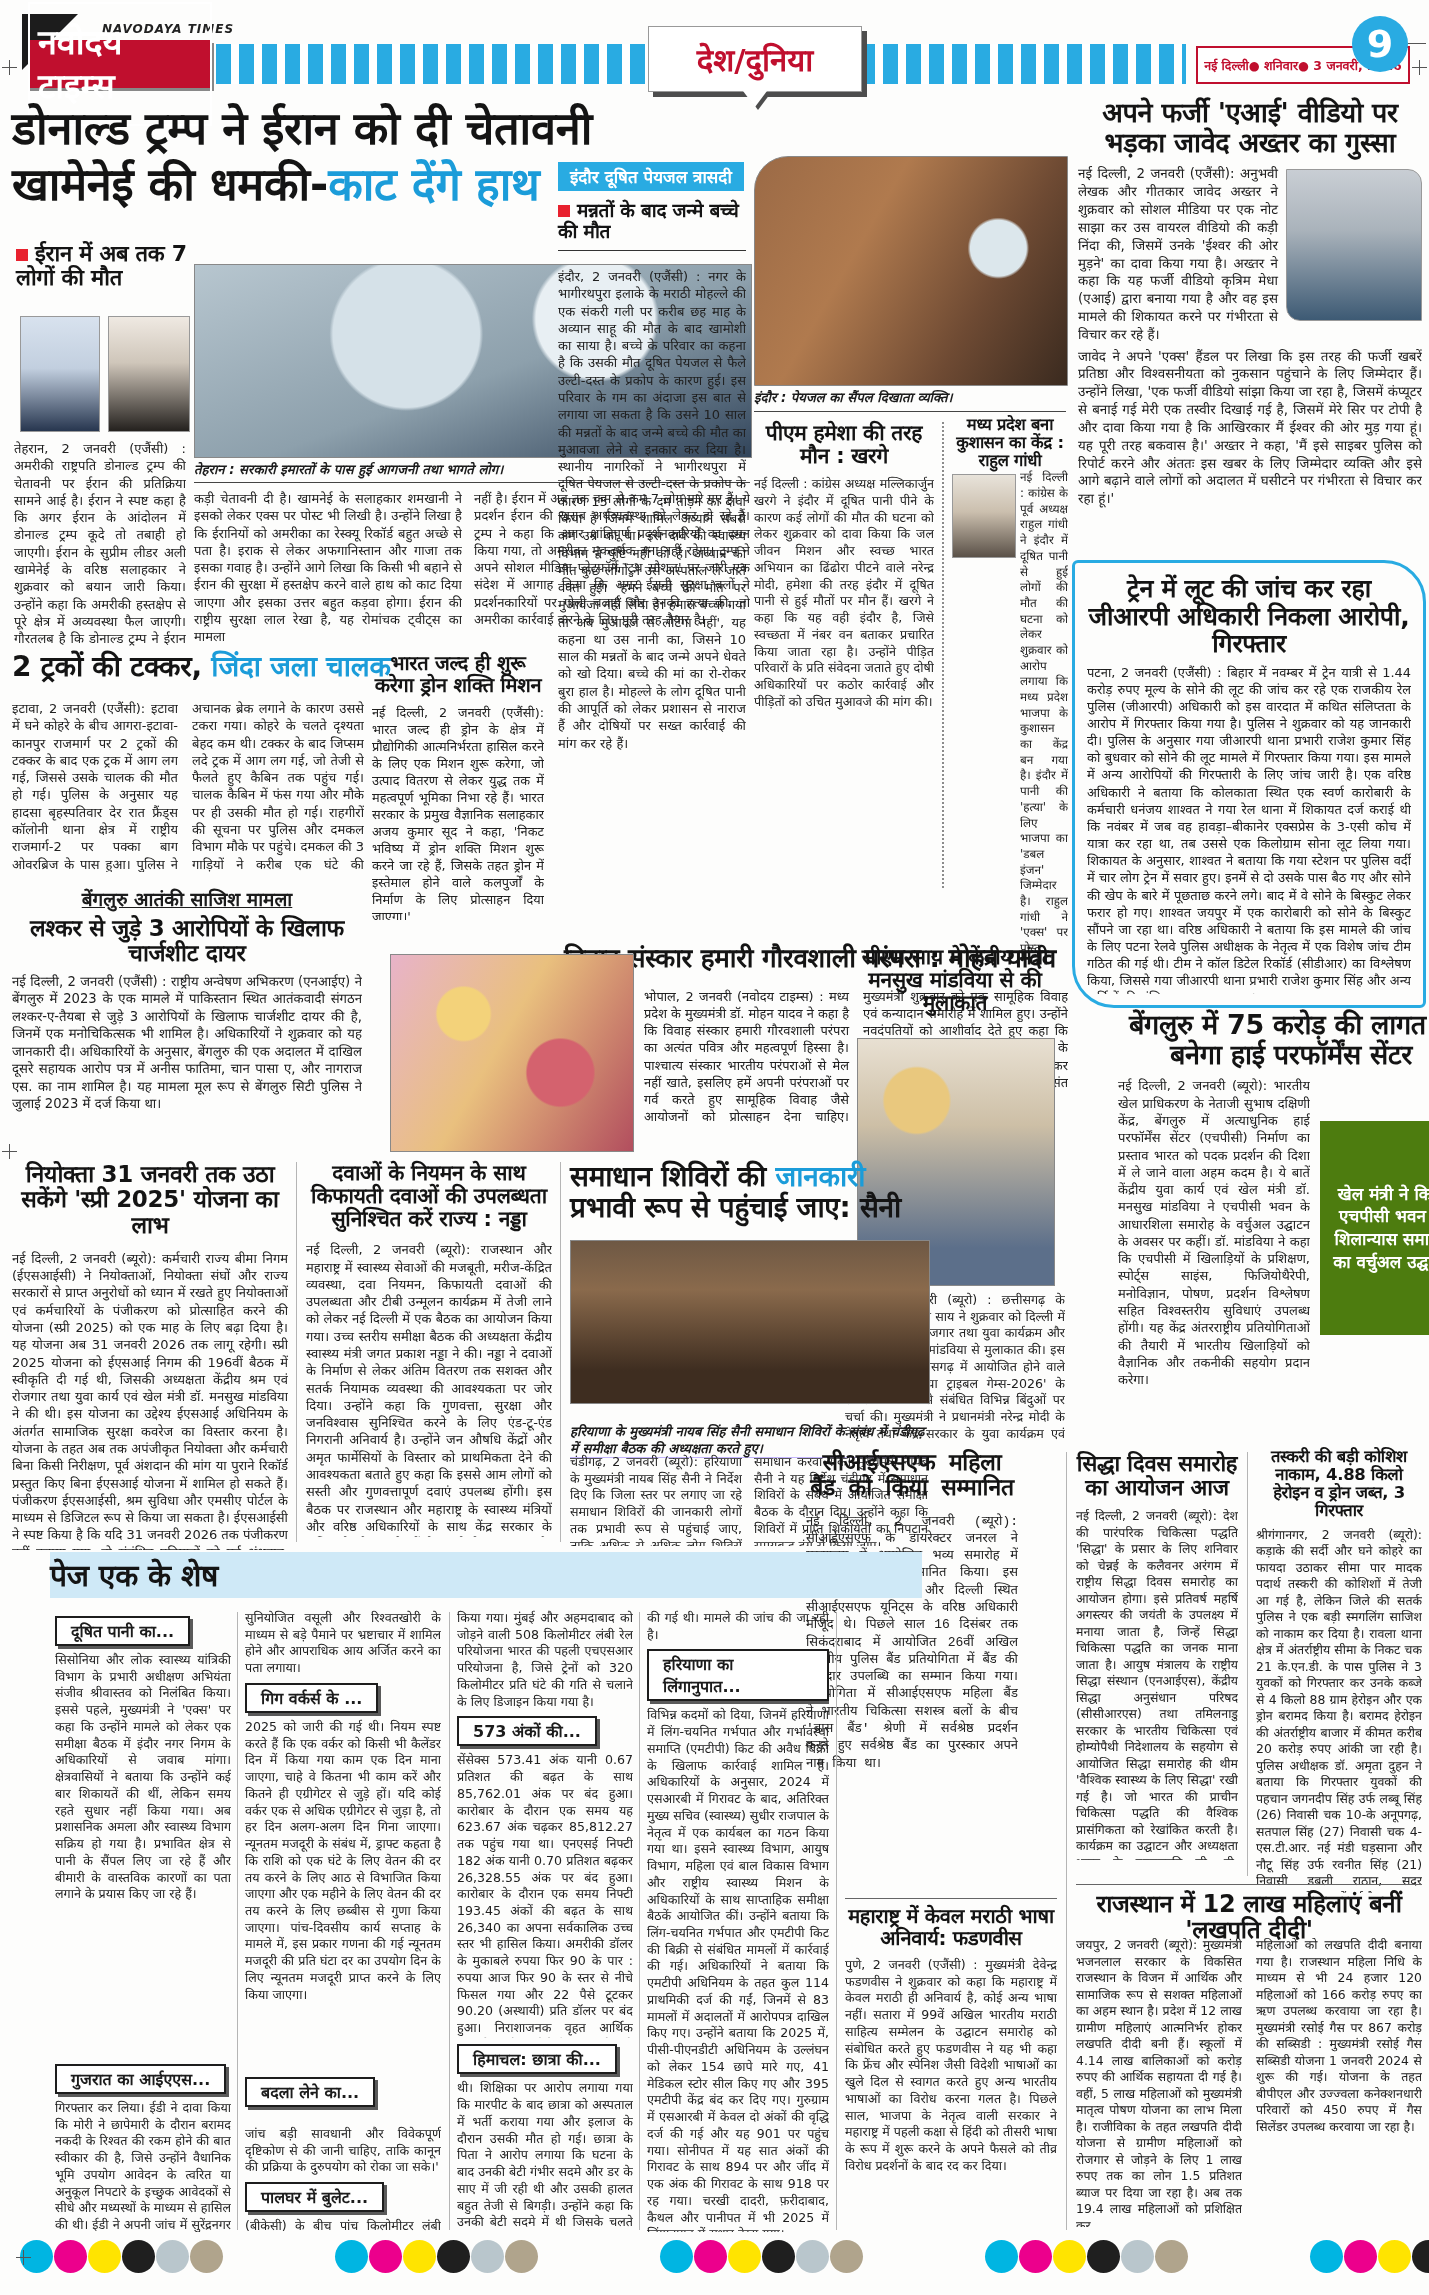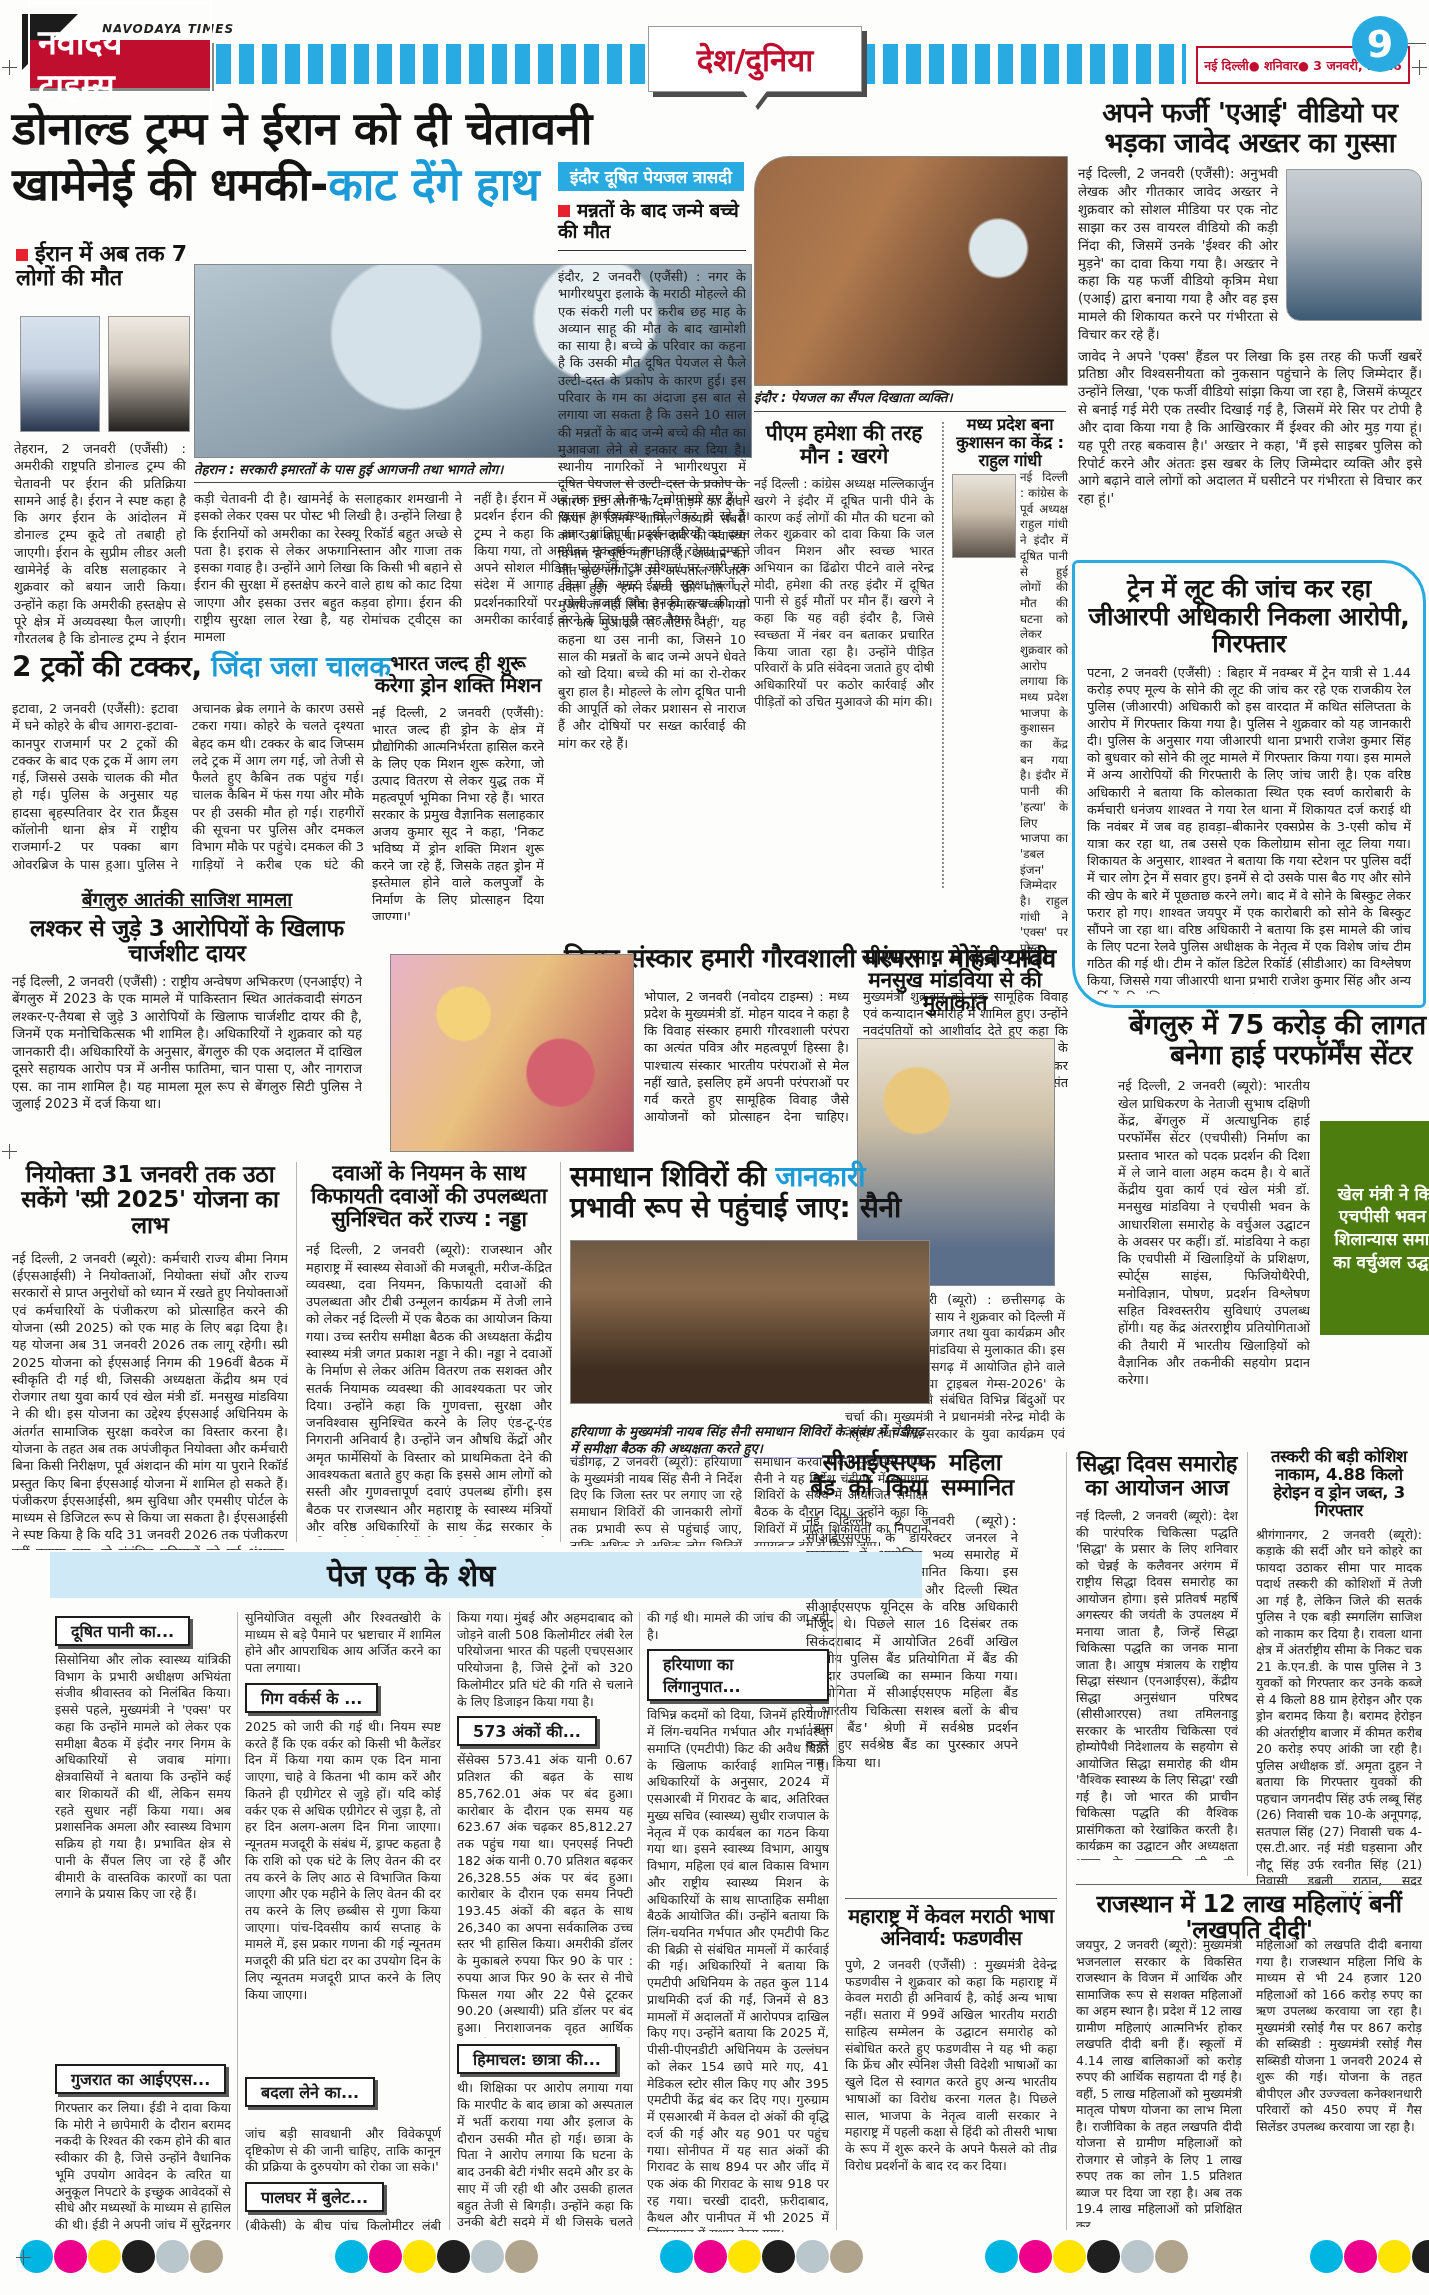--- a/index.html
+++ b/index.html
@@ -213,21 +213,21 @@
   <div class="hl center" style="font-size:20px;">महाराष्ट्र में केवल मराठी भाषा अनिवार्य: फडणवीस</div>
   <div class="body-txt" style="margin-top:8px;height:262px;font-size:12.6px;">पुणे, 2 जनवरी (एजैंसी) : मुख्यमंत्री देवेन्द्र फडणवीस ने शुक्रवार को कहा कि महाराष्ट्र में केवल मराठी ही अनिवार्य है, कोई अन्य भाषा नहीं। सतारा में 99वें अखिल भारतीय मराठी साहित्य सम्मेलन के उद्घाटन समारोह को संबोधित करते हुए फडणवीस ने यह भी कहा कि फ्रेंच और स्पेनिश जैसी विदेशी भाषाओं का खुले दिल से स्वागत करते हुए अन्य भारतीय भाषाओं का विरोध करना गलत है। पिछले साल, भाजपा के नेतृत्व वाली सरकार ने महाराष्ट्र में पहली कक्षा से हिंदी को तीसरी भाषा के रूप में शुरू करने के अपने फैसले को तीव्र विरोध प्रदर्शनों के बाद रद कर दिया।</div>
 </div>
 
 <div class="abs" style="left:1076px;top:1884px;width:346px;height:348px;border-top:1px solid #666;padding-top:6px;">
   <div class="hl center" style="font-size:24px;">राजस्थान में 12 लाख महिलाएं बनीं 'लखपति दीदी'</div>
   <div class="body-txt abs" style="left:0;top:52px;width:166px;height:290px;font-size:12.4px;">जयपुर, 2 जनवरी (ब्यूरो): मुख्यमंत्री भजनलाल सरकार के विकसित राजस्थान के विजन में आर्थिक और सामाजिक रूप से सशक्त महिलाओं का अहम स्थान है। प्रदेश में 12 लाख ग्रामीण महिलाएं आत्मनिर्भर होकर लखपति दीदी बनी हैं। स्कूलों में 4.14 लाख बालिकाओं को करोड़ रुपए की आर्थिक सहायता दी गई है। वहीं, 5 लाख महिलाओं को मुख्यमंत्री मातृत्व पोषण योजना का लाभ मिला है। राजीविका के तहत लखपति दीदी योजना से ग्रामीण महिलाओं को रोजगार से जोड़ने के लिए 1 लाख रुपए तक का लोन 1.5 प्रतिशत ब्याज पर दिया जा रहा है। अब तक 19.4 लाख महिलाओं को प्रशिक्षित कर</div>
   <div class="body-txt abs" style="left:180px;top:52px;width:166px;height:290px;font-size:12.4px;">महिलाओं को लखपति दीदी बनाया गया है। राजस्थान महिला निधि के माध्यम से भी 24 हजार 120 महिलाओं को 166 करोड़ रुपए का ऋण उपलब्ध करवाया जा रहा है। मुख्यमंत्री रसोई गैस पर 867 करोड़ की सब्सिडी : मुख्यमंत्री रसोई गैस सब्सिडी योजना 1 जनवरी 2024 से शुरू की गई। योजना के तहत बीपीएल और उज्ज्वला कनेक्शनधारी परिवारों को 450 रुपए में गैस सिलेंडर उपलब्ध करवाया जा रहा है।</div>
 </div>
 
-<div class="abs" style="left:50px;top:1552px;width:872px;height:46px;background:#cfe9f7;display:flex;align-items:center;justify-content:center;padding-right:150px;box-sizing:border-box;">
+<div class="abs" style="left:50px;top:1552px;width:872px;height:46px;background:#cfe9f7;display:flex;align-items:center;justify-content:flex-start;padding-right:150px;box-sizing:border-box;">
   <span class="hl" style="font-size:30px;">पेज एक के शेष</span>
 </div>
 
 <div class="rule-v" style="left:237px;top:1612px;height:618px;"></div>
 <div class="rule-v" style="left:449px;top:1612px;height:618px;"></div>
 <div class="rule-v" style="left:639px;top:1612px;height:618px;"></div>
 <div class="rule-v" style="left:836px;top:1612px;height:618px;"></div>
 
 <div class="abs" style="left:55px;top:1610px;width:176px;height:622px;overflow:hidden;">
   <div class="boxhead">दूषित पानी का...</div>

